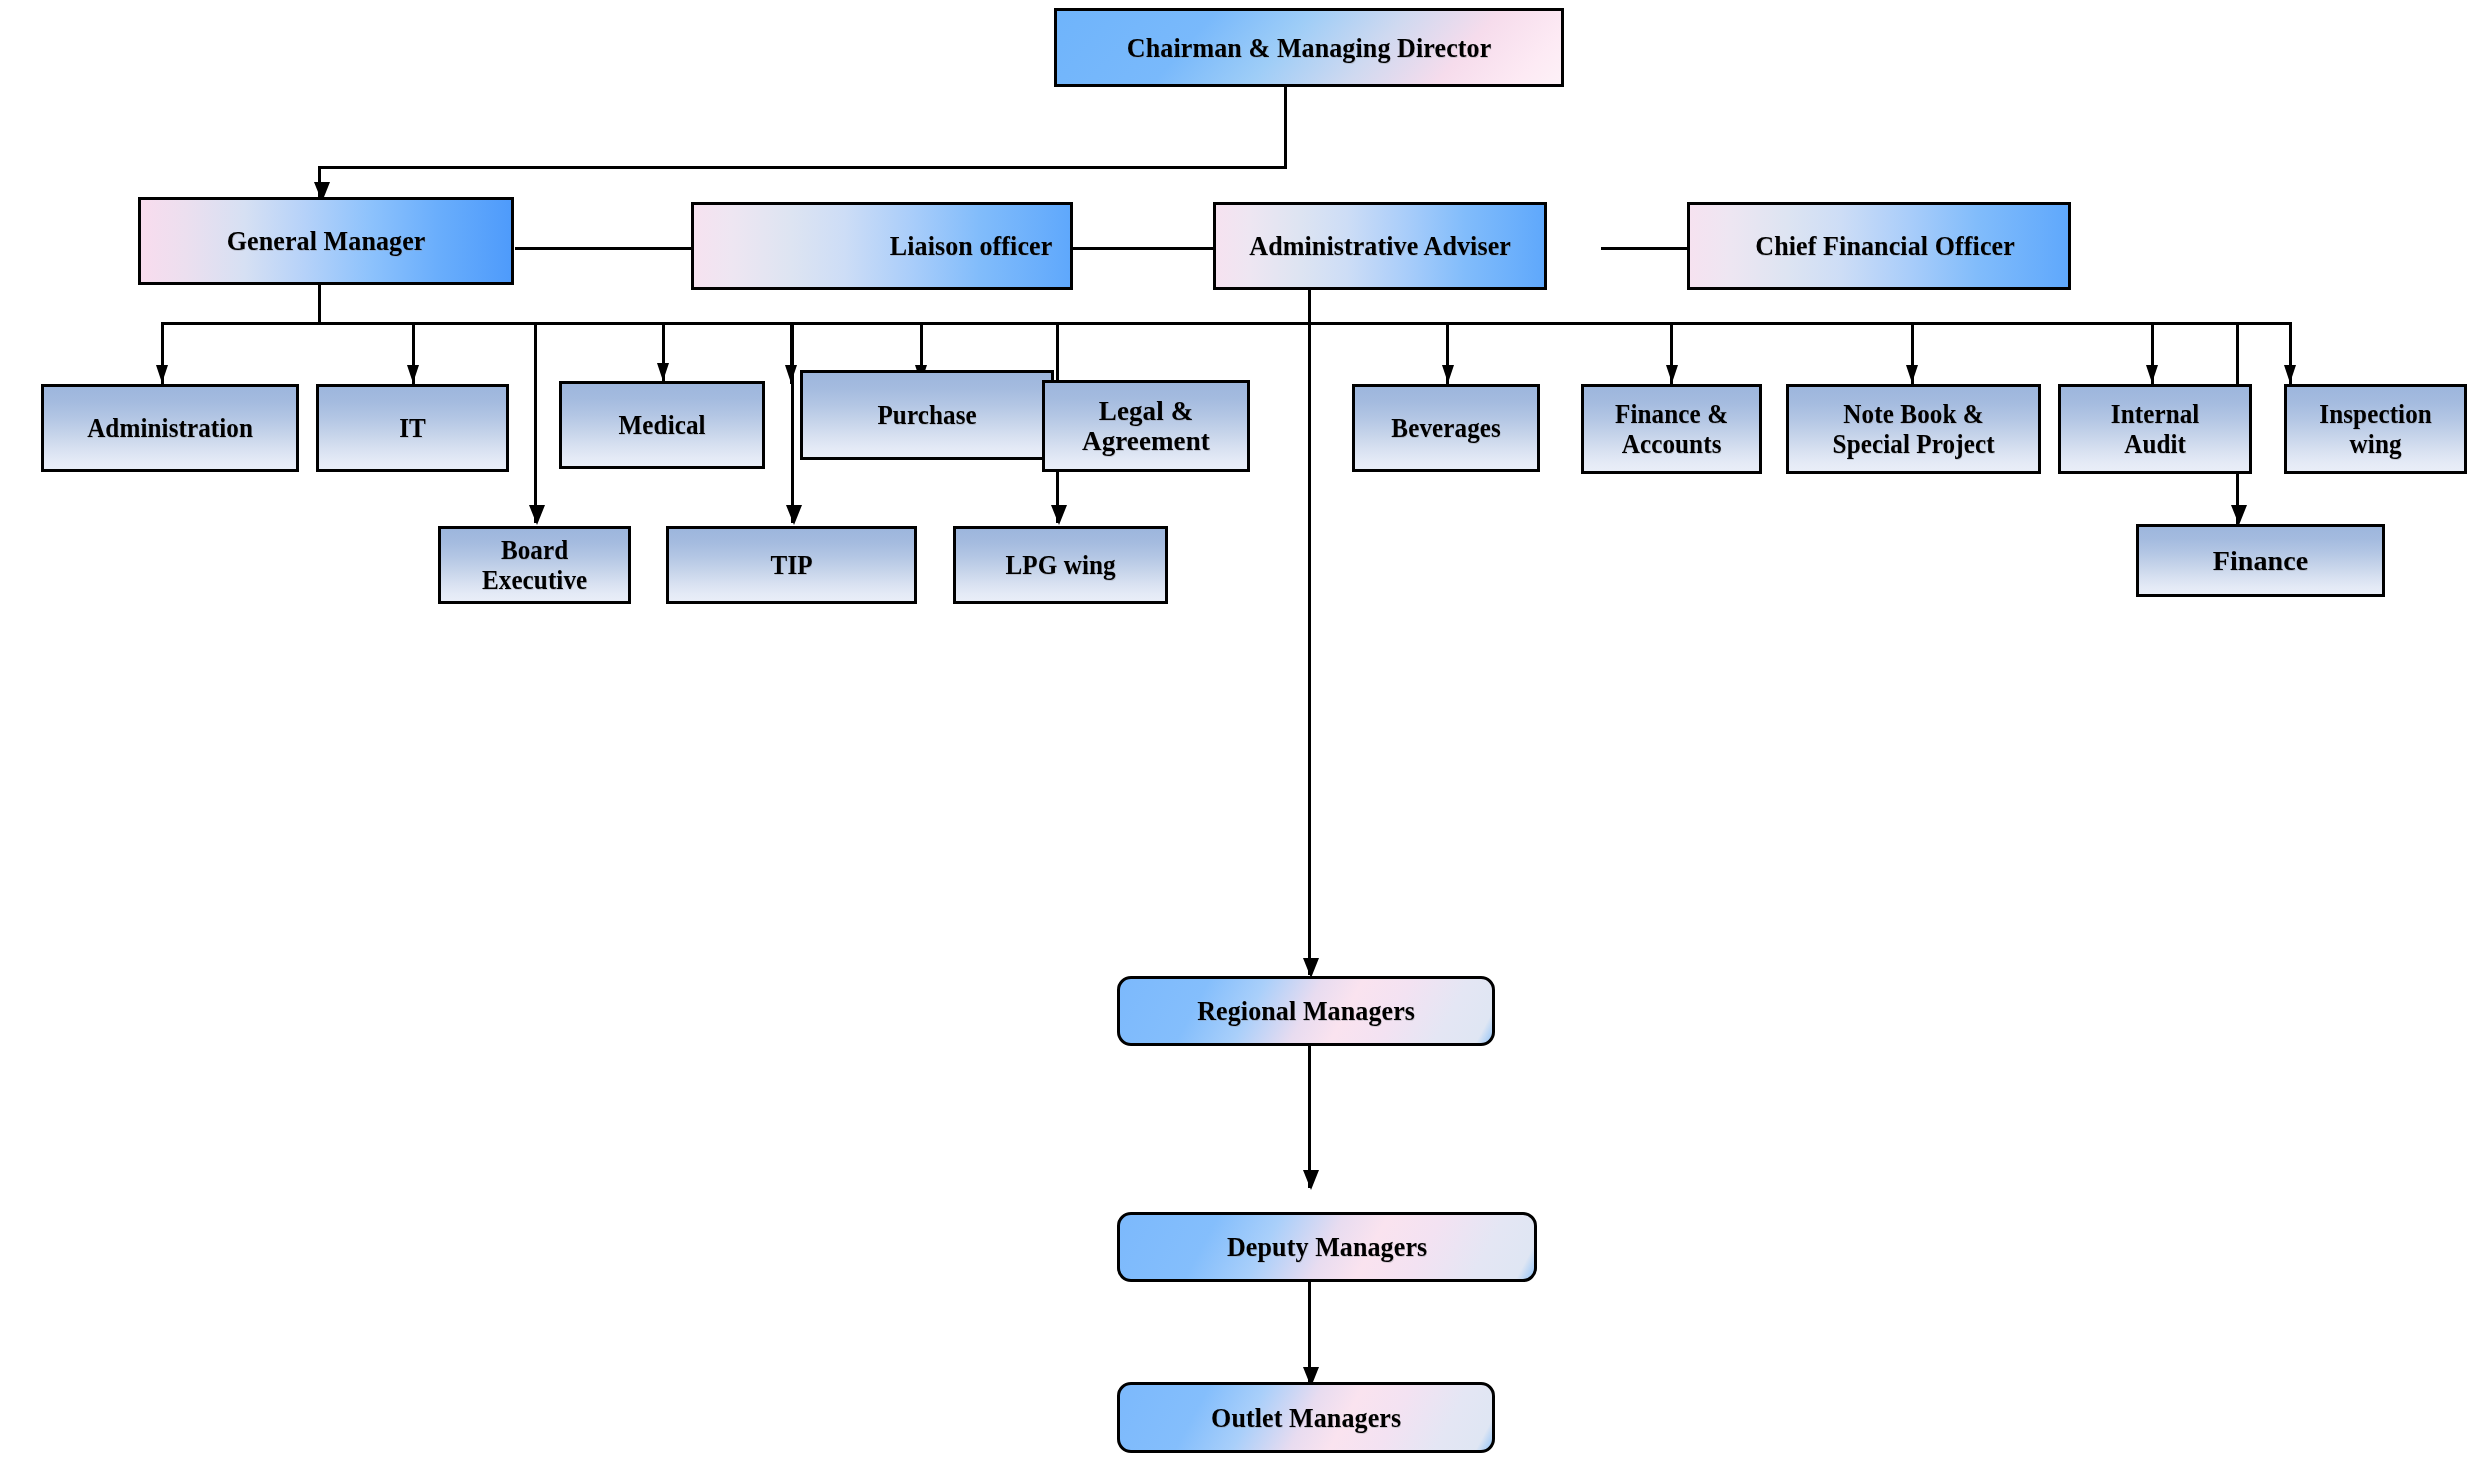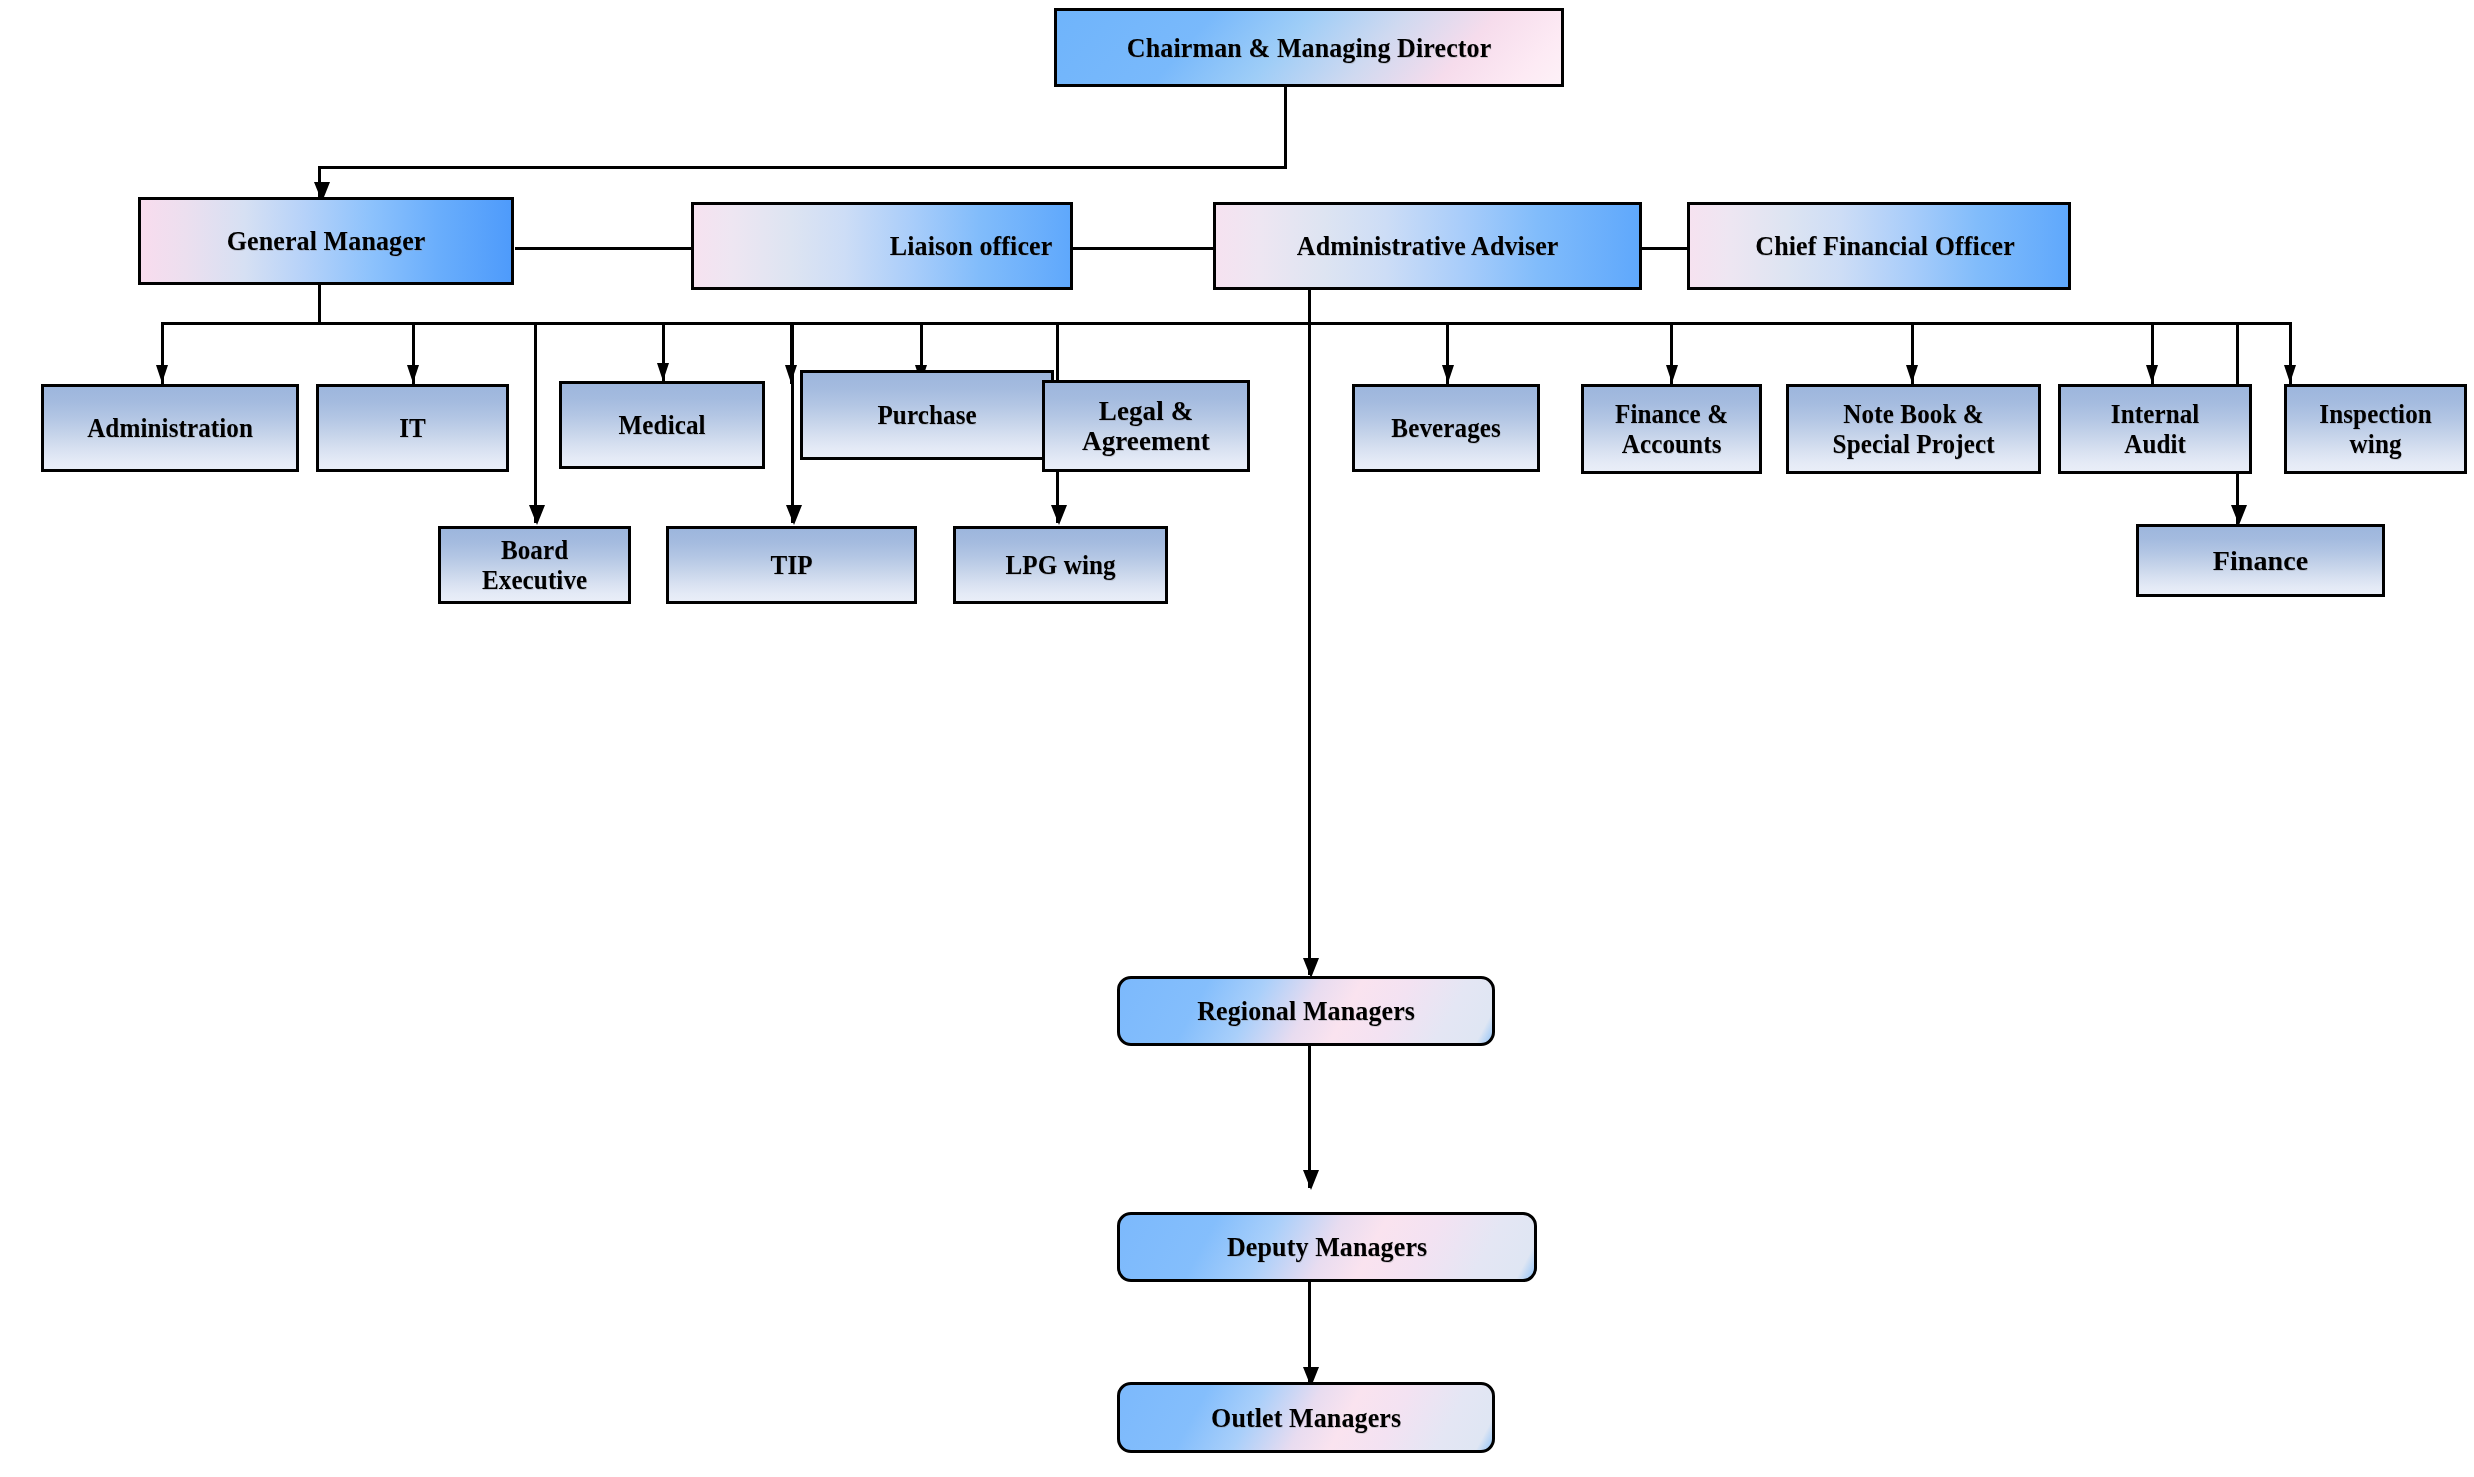--- a/index.html
+++ b/index.html
@@ -172,21 +172,21 @@
   </div>
 
   <div class="node grad-gm" style="left:138px; top:197px; width:376px; height:88px; font-size:28px;">
     <span class="label cond">General Manager</span>
   </div>
 
   <div class="node grad-officer" style="left:691px; top:202px; width:382px; height:88px; font-size:28px;text-align:right;">
     <span class="label cond">Liaison officer</span>
   </div>
 
-  <div class="node grad-officer" style="left:1213px; top:202px; width:429px; height:88px; font-size:28px;justify-content:center;">
+  <div class="node grad-officer" style="left:1213px; top:202px; width:334px; height:88px; font-size:28px;justify-content:center;">
     <span class="label cond">Administrative Adviser</span>
   </div>
 
   <div class="node grad-officer" style="left:1687px; top:202px; width:384px; height:88px; font-size:28px;padding-left:17px;">
     <span class="label cond">Chief Financial Officer</span>
   </div>
 
   <div class="node grad-dept" style="left:41px; top:384px; width:258px; height:88px; font-size:27px;">
     <span class="label cond">Administration</span>
   </div>

